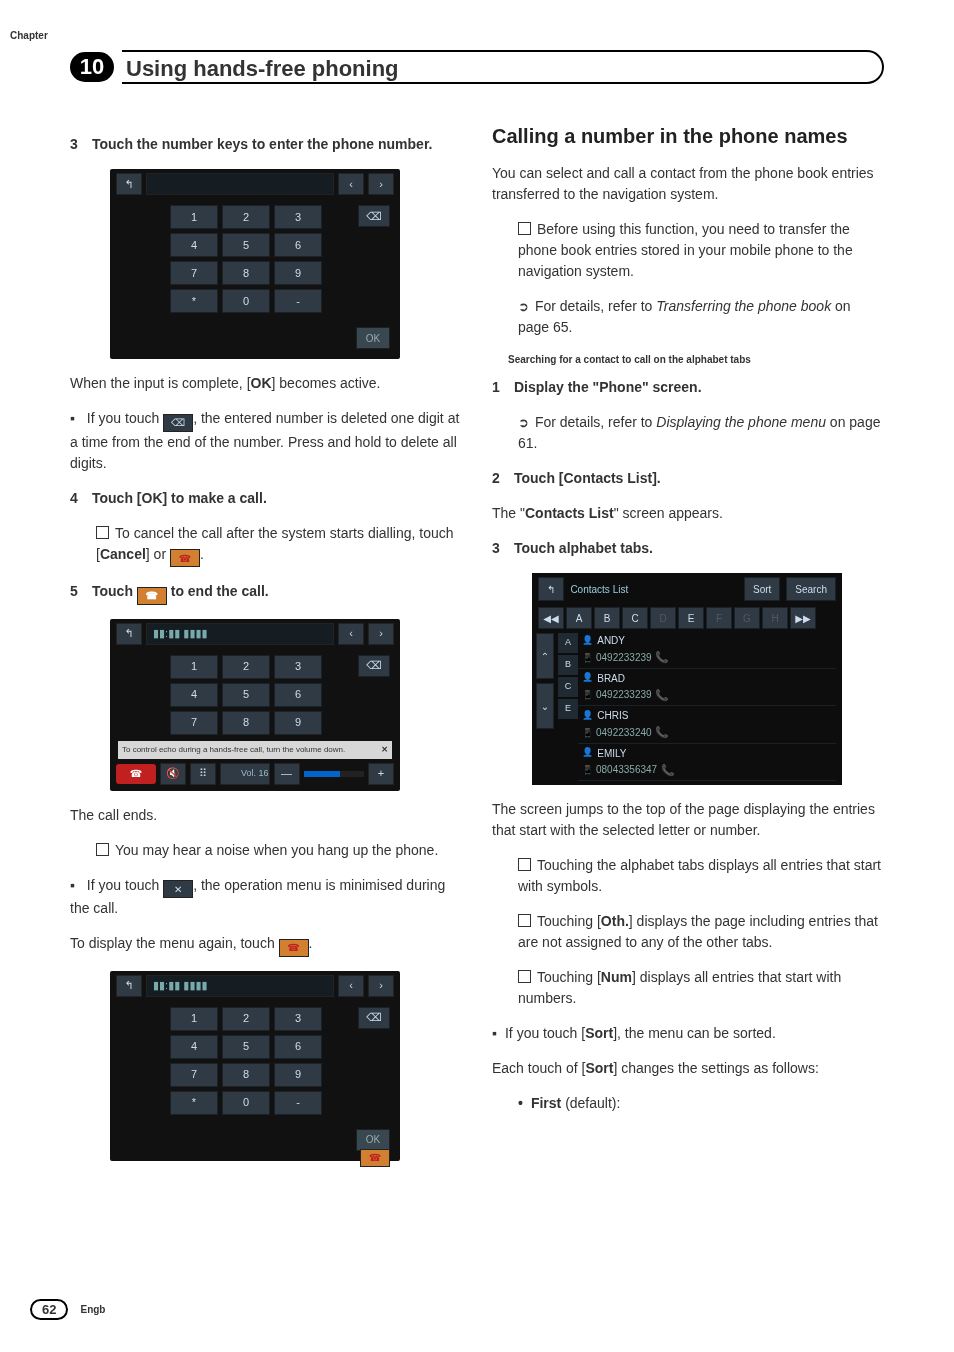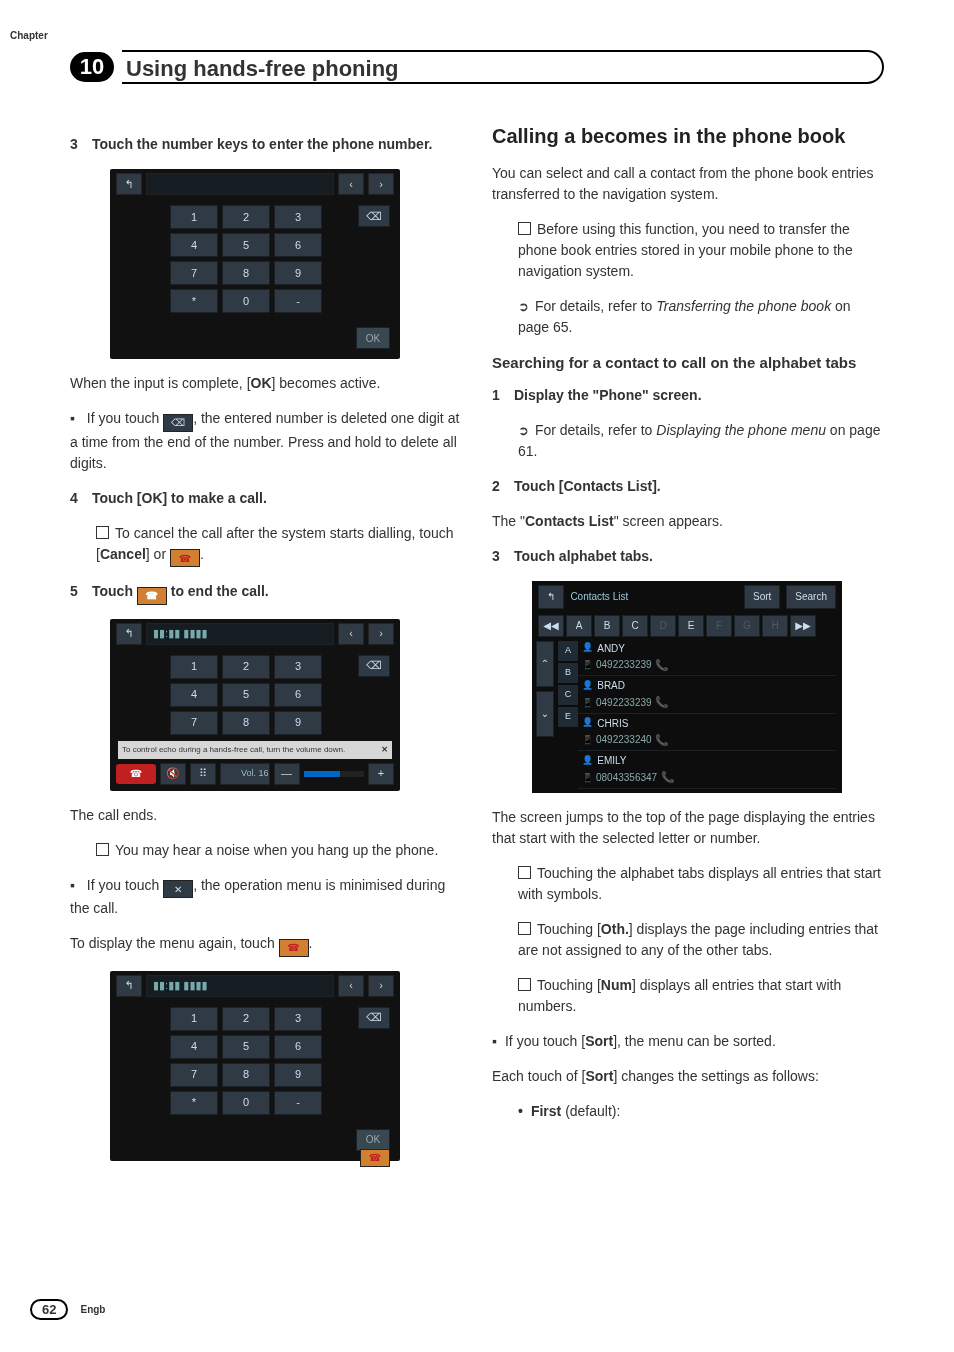--- a/index.html
+++ b/index.html
@@ -161,22 +161,22 @@
   }
   .inline-icon.orange { background:#d08030;color:#c02020; }
   .inline-icon.orange2 { background:#d08030;color:#fff; }
   h2.section {
     font-size: 20px;
     color: #222;
     margin: 0 0 6px 0;
     line-height:1.25;
   }
   h3.subsection {
-    font-size: 15px;
-    margin: 14px 0 4px 0;
+    font-size: 10px;
+    margin: 14px 0 4px 16px;
   }
   em { font-style: italic; }
   
   .contacts {
     background:#0d0d0d;width:310px;margin:10px auto 10px 40px;color:#cde;font-size:10px;
     padding-bottom:4px;
   }
   .c-top {
     display:flex;align-items:center;padding:4px 6px;gap:6px;
   }
@@ -352,21 +352,21 @@
           <div class="ss-key">0</div>
           <div class="ss-key">-</div>
         </div>
         <div class="ss-ok">OK</div>
         <div style="position:absolute;right:10px;bottom:-6px;" class="inline-icon orange">☎</div>
       </div>
 
     </div>
 
     <div class="col">
-      <h2 class="section">Calling a becomes in the phone book</h2>
+      <h2 class="section">Calling a number in the phone names</h2>
       <p>You can select and call a contact from the phone book entries transferred to the navigation system.</p>
       <div class="indent-list">
         <p><span class="box-mark"></span><span>Before using this function, you need to transfer the phone book entries stored in your mobile phone to the navigation system.</span></p>
         <p class="arrow-mark"><span>For details, refer to </span><em>Transferring the phone book</em><span> on page 65.</span></p>
       </div>
 
       <h3 class="subsection">Searching for a contact to call on the alphabet tabs</h3>
 
       <p class="step-line">
         <span class="step-num">1</span><span>Display the "Phone" screen.</span>

